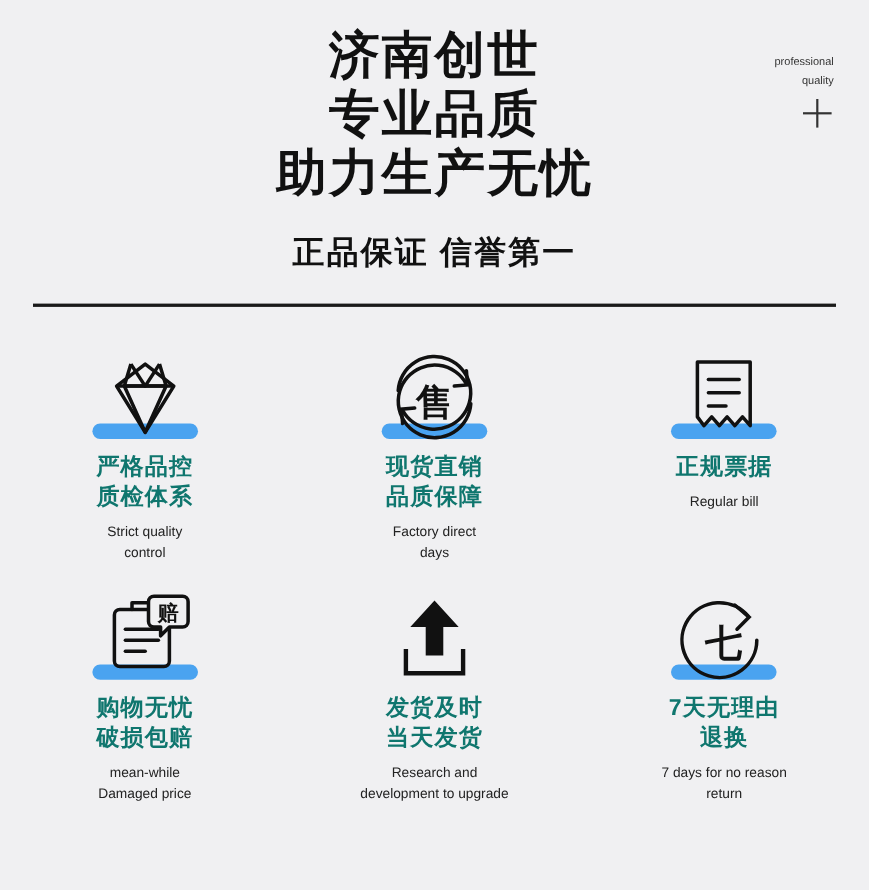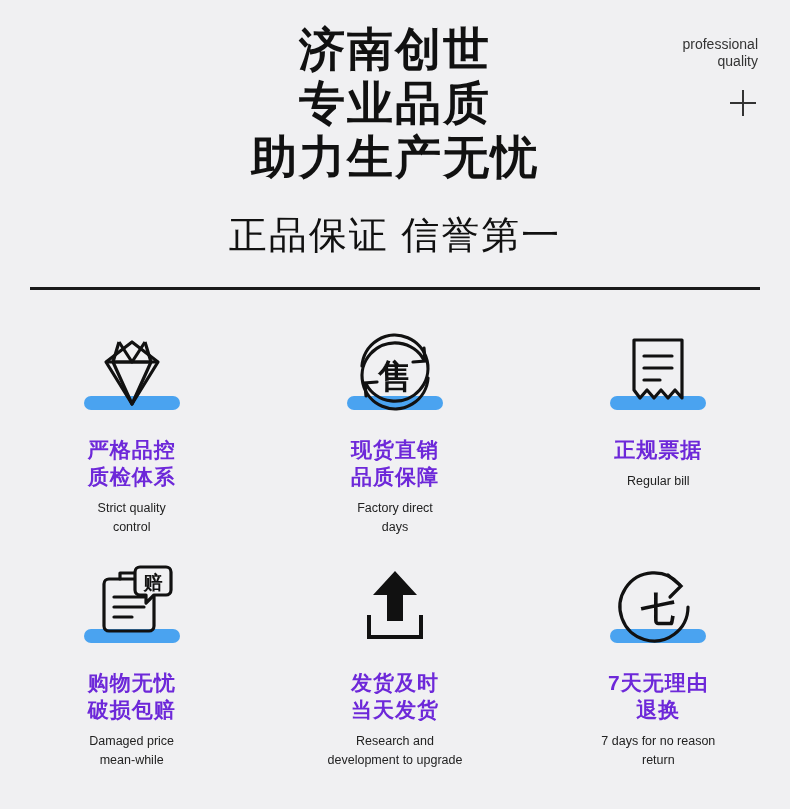--- a/index.html
+++ b/index.html
@@ -32,32 +32,32 @@
     font-size: 46px;
     line-height: 54px;
     letter-spacing: 2px;
     color: #111;
   }
   .headline .l1, .headline .l2, .headline .l3 {
     display: block;
   }
   .subhead {
     margin-top: 26px;
-    font-weight: normal;
-    font-size: 38px;
+    font-weight: bold;
+    font-size: 29px;
     letter-spacing: 2px;
     color: #111;
   }
   .corner-note {
     position: absolute;
-    top: 36px;
+    top: 48px;
     right: 32px;
     width: 130px;
     text-align: right;
-    font-size: 14px;
+    font-size: 10px;
     line-height: 17px;
     color: #333;
   }
   .plus-icon {
     position: absolute;
     top: 90px;
     right: 34px;
     width: 26px;
     height: 26px;
   }
@@ -95,26 +95,26 @@
     height: 96px;
     display: flex;
     align-items: flex-end;
     justify-content: center;
     position: relative;
   }
   .icon-wrap svg {
     display: block;
   }
   .cn-title {
-    margin-top: 14px;
+    margin-top: 0;
     font-weight: bold;
     font-size: 21px;
     line-height: 27px;
     letter-spacing: 1px;
-    color: #6d28d9;
+    color: #0f766e;
   }
   .cn-title span { display: block; }
   .en-title {
     margin-top: 9px;
     font-size: 12.5px;
     line-height: 19px;
     color: #222;
   }
   .en-title span { display: block; }
 </style>
@@ -222,22 +222,22 @@
             <path d="M78,8 L104,8 A5,5 0 0 1 109,13 L109,31 A5,5 0 0 1 104,36 L92,36 L84,44 L84,36 L78,36 A5,5 0 0 1 73,31 L73,13 A5,5 0 0 1 78,8 Z" fill="#f0f0f2"></path>
           </g>
           <text x="91" y="30" font-family="'Liberation Sans', sans-serif" font-size="19" font-weight="bold" text-anchor="middle" fill="#111">赔</text>
         </svg>
       </div>
       <div class="cn-title">
         <span>购物无忧</span>
         <span>破损包赔</span>
       </div>
       <div class="en-title">
+        <span>mean-while</span>
         <span>Damaged price</span>
-        <span>mean-while</span>
       </div>
     </div>
 
     <div class="cell">
       <div class="icon-wrap">
         <svg width="140" height="96" viewBox="0 0 140 96">
           <g fill="#111">
             <polygon points="70,12 92,36 78,36 78,62 62,62 62,36 48,36"></polygon>
           </g>
           <g fill="none" stroke="#111" stroke-width="4">

